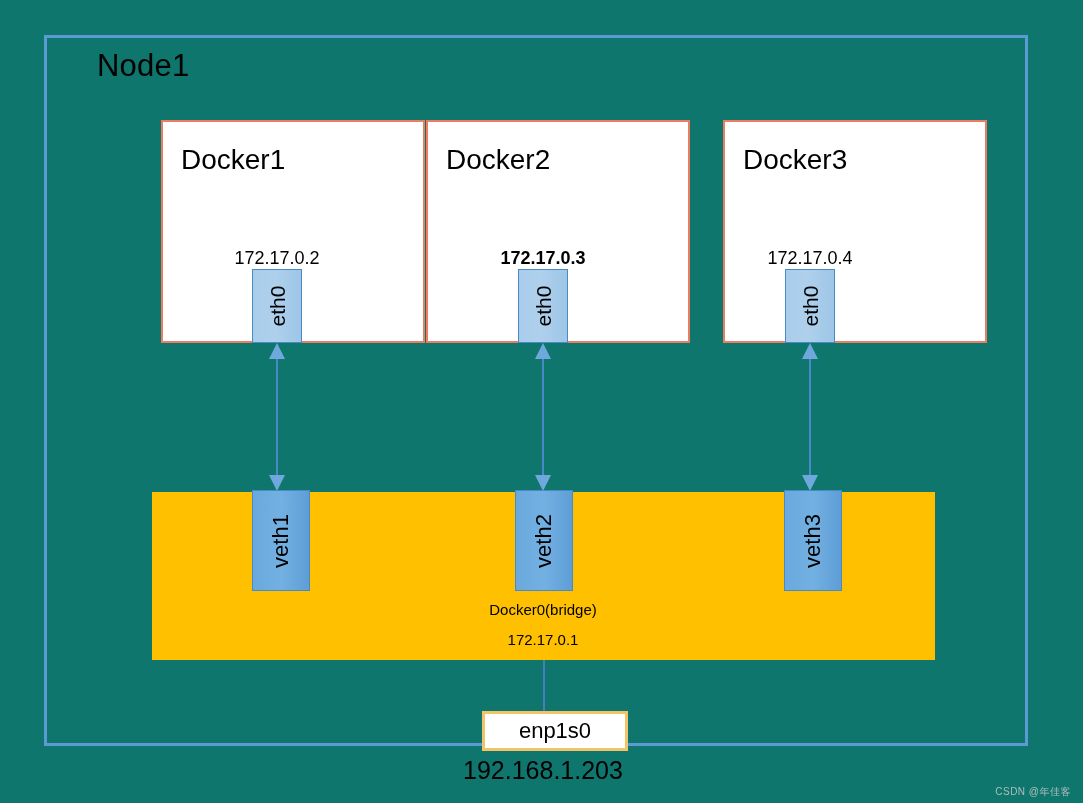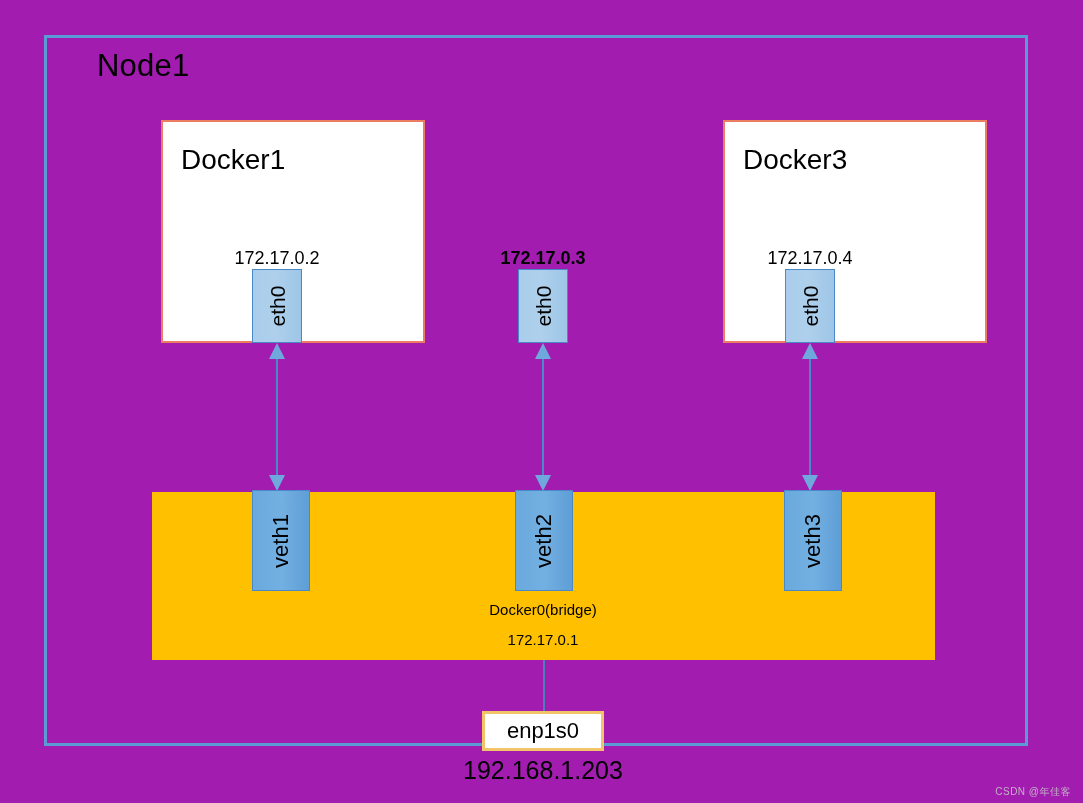--- a/index.html
+++ b/index.html
@@ -8,21 +8,21 @@
     background: #ffffff;
   }
   body {
     font-family: "Liberation Sans", sans-serif;
     -webkit-font-smoothing: antialiased;
   }
   #canvas {
     position: relative;
     width: 1083px;
     height: 803px;
-    background: #a21caf;
+    background: #0f766e;
     overflow: hidden;
   }
 
   
   .node-box {
     position: absolute;
     left: 44px;
     top: 35px;
     width: 984px;
     height: 711px;
@@ -159,21 +159,21 @@
     width: 2px;
     height: 52px;
     background: #4a7ebb;
   }
 
   
   .enp-box {
     position: absolute;
     left: 482px;
     top: 711px;
-    width: 122px;
+    width: 146px;
     height: 40px;
     border: 3px solid #f2c368;
     background: #ffffff;
     box-sizing: border-box;
     display: flex;
     align-items: center;
     justify-content: center;
   }
   .enp-label {
     font-size: 22px;
@@ -211,20 +211,23 @@
   <div class="node-title">Node1</div>
 
   <div class="docker-box d1">
     <div class="docker-title">Docker1</div>
   </div>
   <div class="ip-label ip-eth0 a">172.17.0.2</div>
   <div class="eth-box a">
     <span class="vert-label">eth0</span>
   </div>
 
+  <div class="docker-box d2">
+    <div class="docker-title">Docker2</div>
+  </div>
   <div class="ip-label ip-eth0 b">172.17.0.3</div>
   <div class="eth-box b">
     <span class="vert-label">eth0</span>
   </div>
 
   <div class="docker-box d3">
     <div class="docker-title">Docker3</div>
   </div>
   <div class="ip-label ip-eth0 c">172.17.0.4</div>
   <div class="eth-box c">

